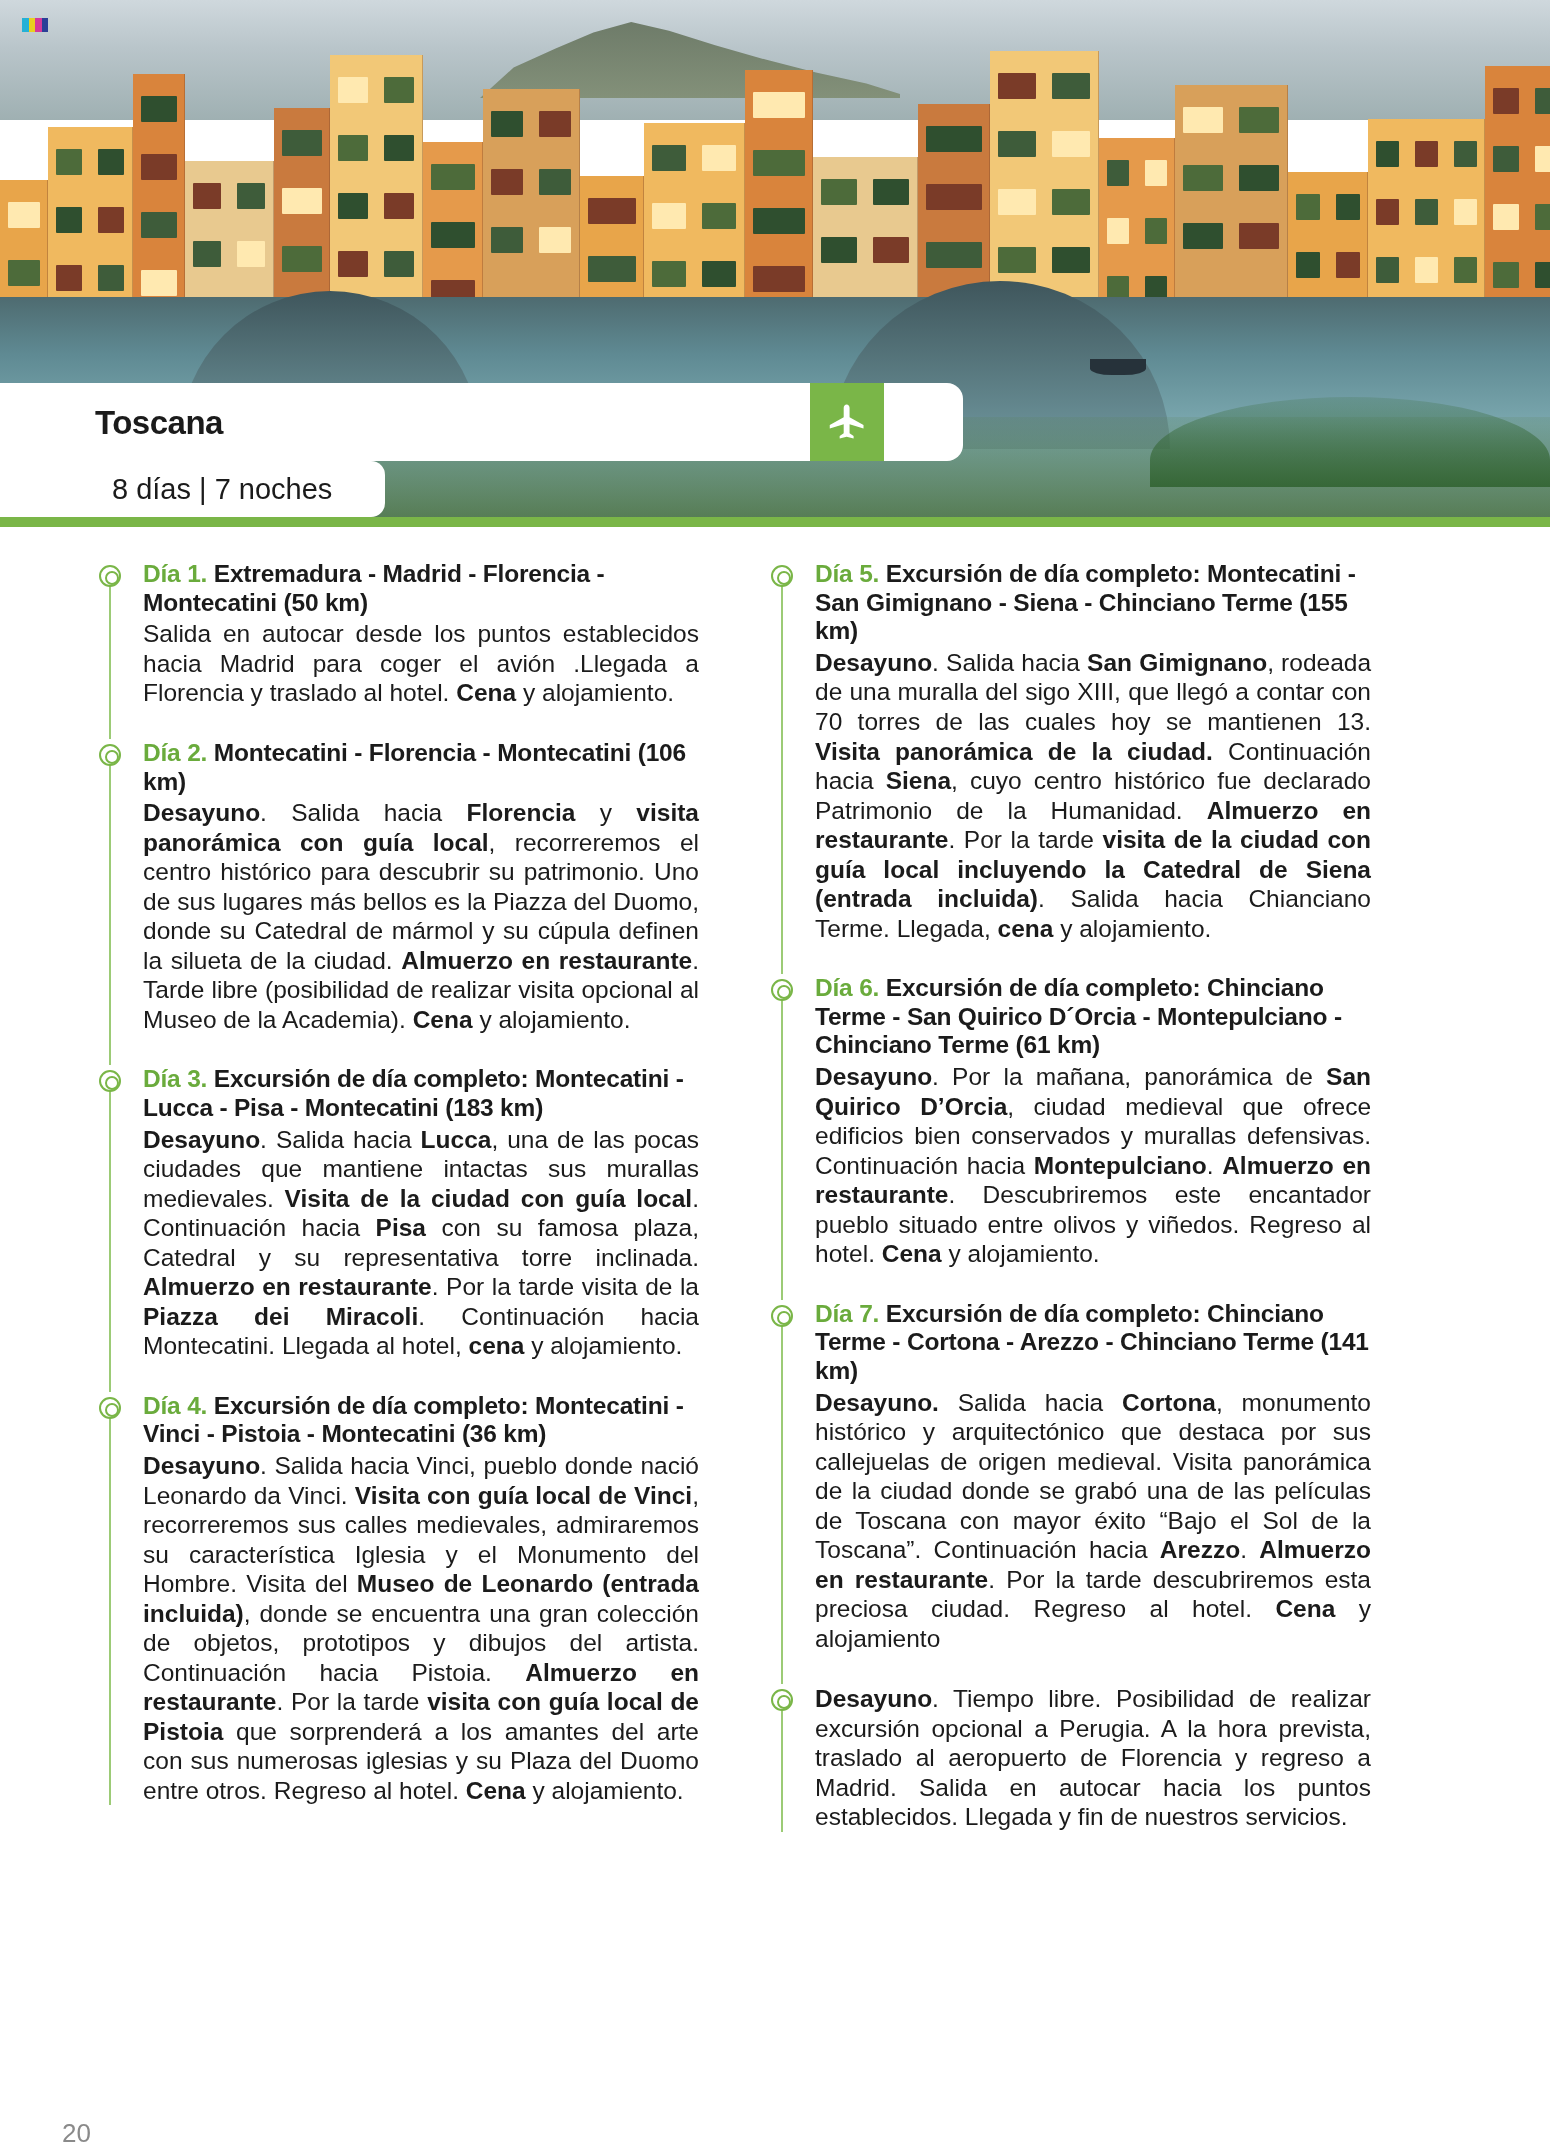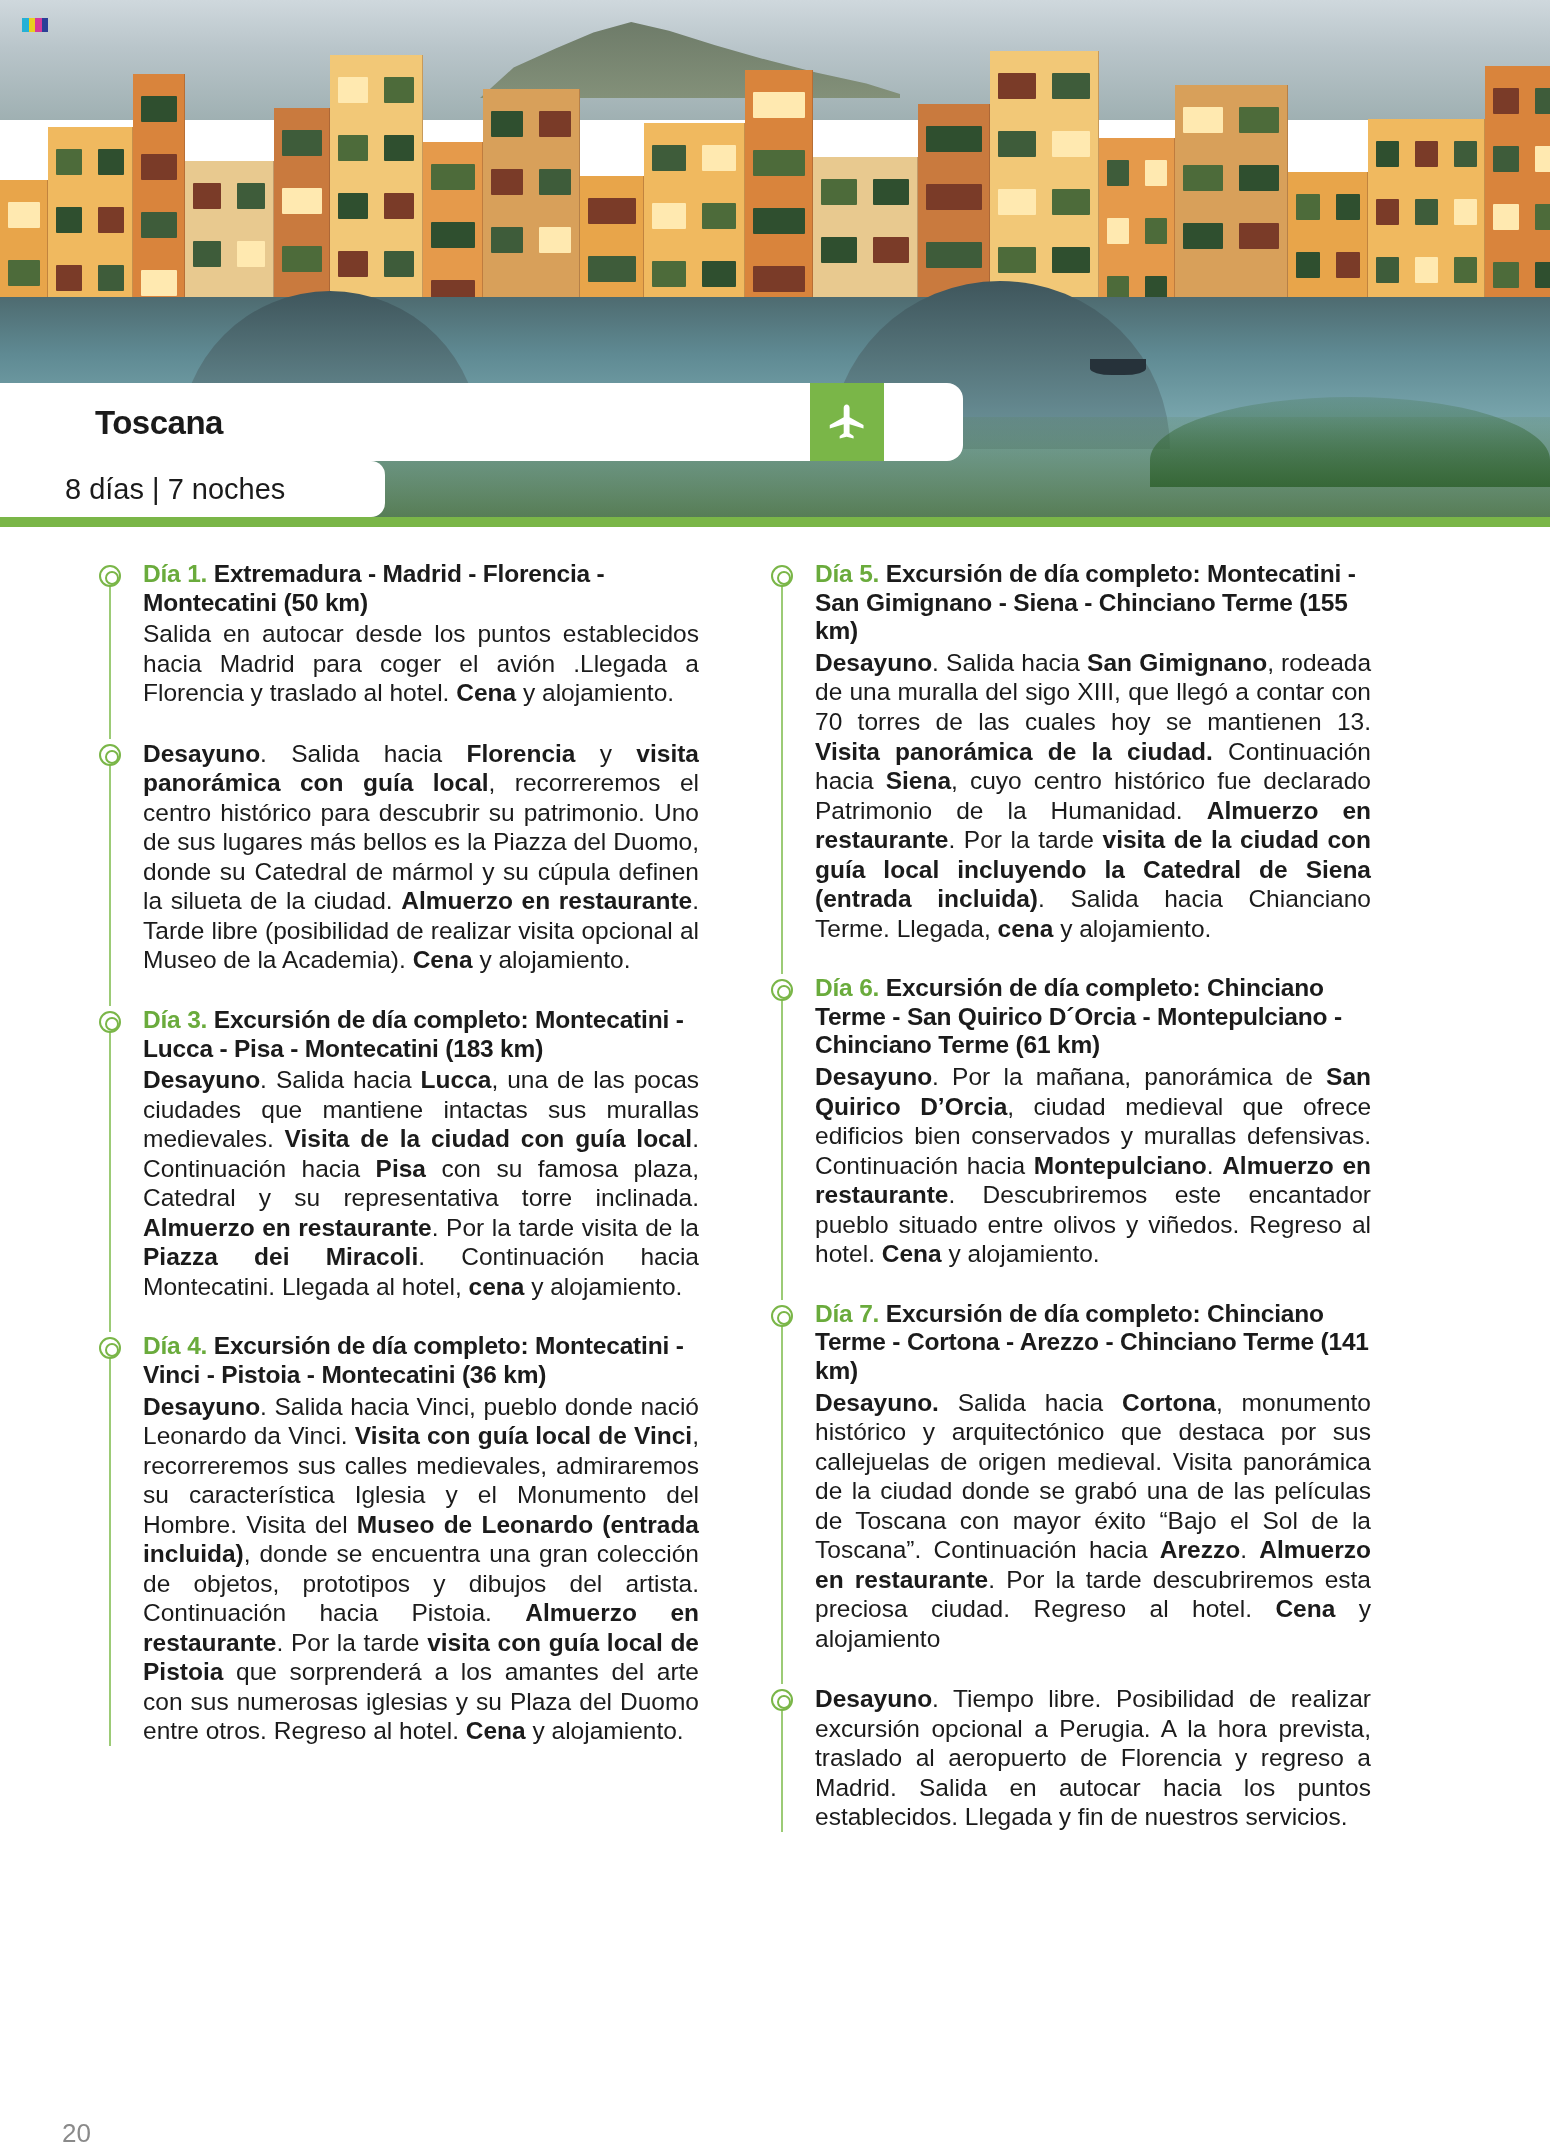--- a/index.html
+++ b/index.html
@@ -127,21 +127,21 @@
     left: 0; top: 461px;
     width: 385px;
     height: 56px;
     background: #ffffff;
     border-radius: 0 14px 14px 0;
     z-index: 25;
     display: flex;
     align-items: center;
   }
   .subtitle-text {
-    margin-left: 65px;
+    margin-left: 112px;
     font-size: 29px;
     color: #1b1b1b;
     line-height: 1;
   }
 
   
   .hero-greenstripe {
     position: absolute;
     left: 0; top: 383px;
     width: 18px; height: 144px;
@@ -414,20 +414,21 @@
   <div class="col" id="col-left">
       <div class="day">
         <div class="rail"></div>
         <div class="bullet"></div>
         <div class="day-head"><span class="day-label">Día 1.</span><span> Extremadura - Madrid - Florencia - Montecatini (50 km)</span></div>
         <div class="day-body">Salida en autocar desde los puntos establecidos hacia Madrid para coger el avión .Llegada a Florencia y traslado al hotel. <b>Cena</b> y alojamiento.</div>
       </div>
       <div class="day">
         <div class="rail"></div>
         <div class="bullet"></div>
+        <div class="day-head"><span class="day-label">Día 2.</span><span> Montecatini - Florencia - Montecatini (106 km)</span></div>
         <div class="day-body"><b>Desayuno</b>. Salida hacia <b>Florencia</b> y <b>visita panorámica con guía local</b>, recorreremos el centro histórico para descubrir su patrimonio. Uno de sus lugares más bellos es la Piazza del Duomo, donde su Catedral de mármol y su cúpula definen la silueta de la ciudad. <b>Almuerzo en restaurante</b>. Tarde libre (posibilidad de realizar visita opcional al Museo de la Academia). <b>Cena</b> y alojamiento.</div>
       </div>
       <div class="day">
         <div class="rail"></div>
         <div class="bullet"></div>
         <div class="day-head"><span class="day-label">Día 3.</span><span> Excursión de día completo: Montecatini - Lucca - Pisa - Montecatini (183 km)</span></div>
         <div class="day-body"><b>Desayuno</b>. Salida hacia <b>Lucca</b>, una de las pocas ciudades que mantiene intactas sus murallas medievales. <b>Visita de la ciudad con guía local</b>. Continuación hacia <b>Pisa</b> con su famosa plaza, Catedral y su representativa torre inclinada. <b>Almuerzo en restaurante</b>. Por la tarde visita de la <b>Piazza dei Miracoli</b>. Continuación hacia Montecatini. Llegada al hotel, <b>cena</b> y alojamiento.</div>
       </div>
       <div class="day last">
         <div class="rail"></div>

